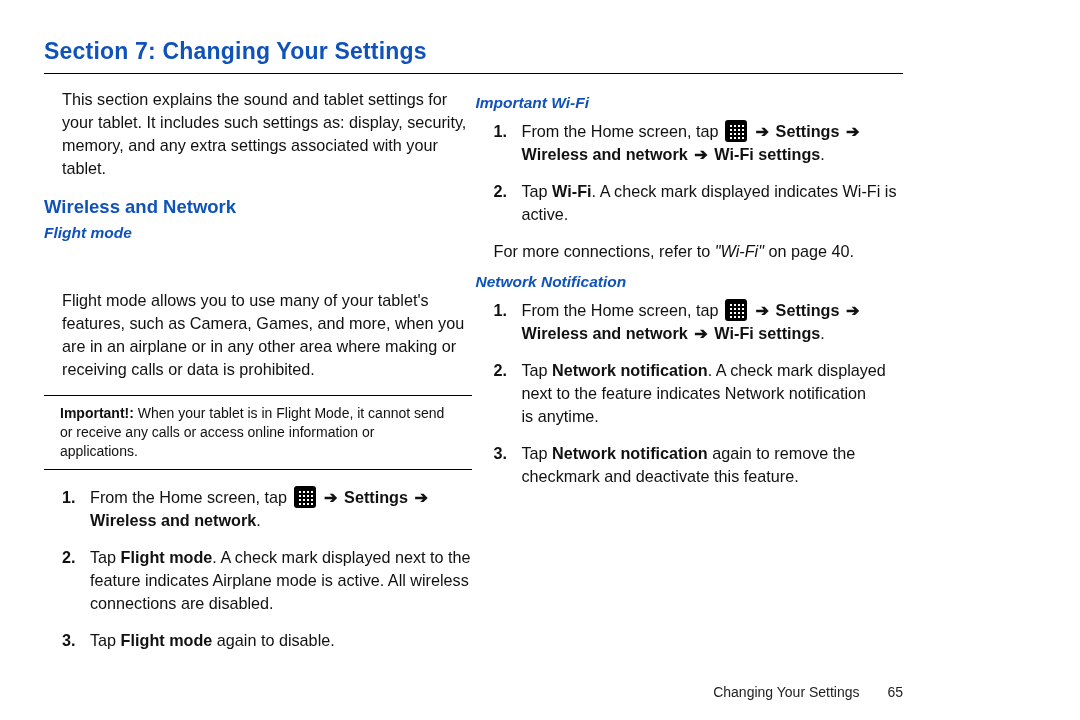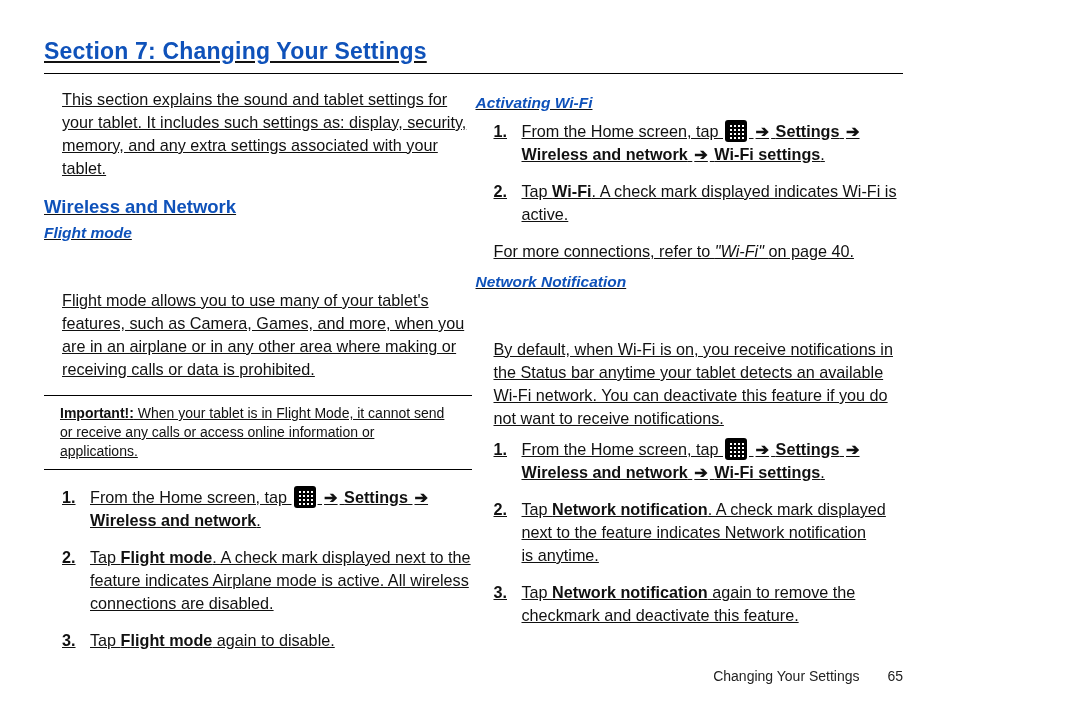--- a/index.html
+++ b/index.html
@@ -10,21 +10,20 @@
     background: #fff;
     font-family: Helvetica, Arial, sans-serif;
     color: #111;
   }
   .page {
     position: relative;
     box-sizing: border-box;
     padding: 38px 44px 30px 44px;
     width: 947px;
     height: 720px;
-    text-decoration: underline;
   }
   .section-title {
     font-size: 23px;
     font-weight: 700;
     color: #0f52ba;
     letter-spacing: 0.2px;
     margin: 0 0 8px 0;
   }
   .rule {
     height: 1px;
@@ -118,21 +117,21 @@
     font-weight: 700;
     padding: 0 2px;
   }
   .refline {
     padding-left: 18px;
     margin: 6px 0 10px 0;
   }
   .footer {
     position: absolute;
     right: 44px;
-    bottom: 36px;
+    bottom: 20px;
     font-size: 14px;
     color: #222;
   }
   .footer .pn {
     display: inline-block;
     margin-left: 24px;
   }
 </style>
 </head>
 <body>
@@ -179,21 +178,21 @@
           <span class="num">3.</span>
           <span class="litxt">
             <span>Tap </span><span class="b">Flight mode</span><span> again to disable.</span>
           </span>
         </li>
       </ol>
     </div>
 
     <div class="col">
 
-      <h3 class="h3">Activating Wi-Fi</h3>
+      <h3 class="h3">Important Wi-Fi</h3>
 
       <ol>
         <li>
           <span class="num">1.</span>
           <span class="litxt">
             <span>From the Home screen, tap </span>
             <span class="apps-icon"></span>
             <span class="arrow">➔</span>
             <span class="b">Settings</span>
             <span class="arrow">➔</span>
@@ -209,21 +208,20 @@
           </span>
         </li>
       </ol>
 
       <p class="refline">
         <span>For more connections, refer to </span><span class="i">"Wi-Fi" </span><span> on page 40.</span>
       </p>
 
       <h3 class="h3">Network Notification</h3>
 
-      <p class="body-indent">By default, when Wi-Fi is on, you receive notifications in the Status bar anytime your tablet detects an available Wi-Fi network. You can deactivate this feature if you do not want to receive notifications.</p>
 
       <ol>
         <li>
           <span class="num">1.</span>
           <span class="litxt">
             <span>From the Home screen, tap </span>
             <span class="apps-icon"></span>
             <span class="arrow">➔</span>
             <span class="b">Settings</span>
             <span class="arrow">➔</span>

